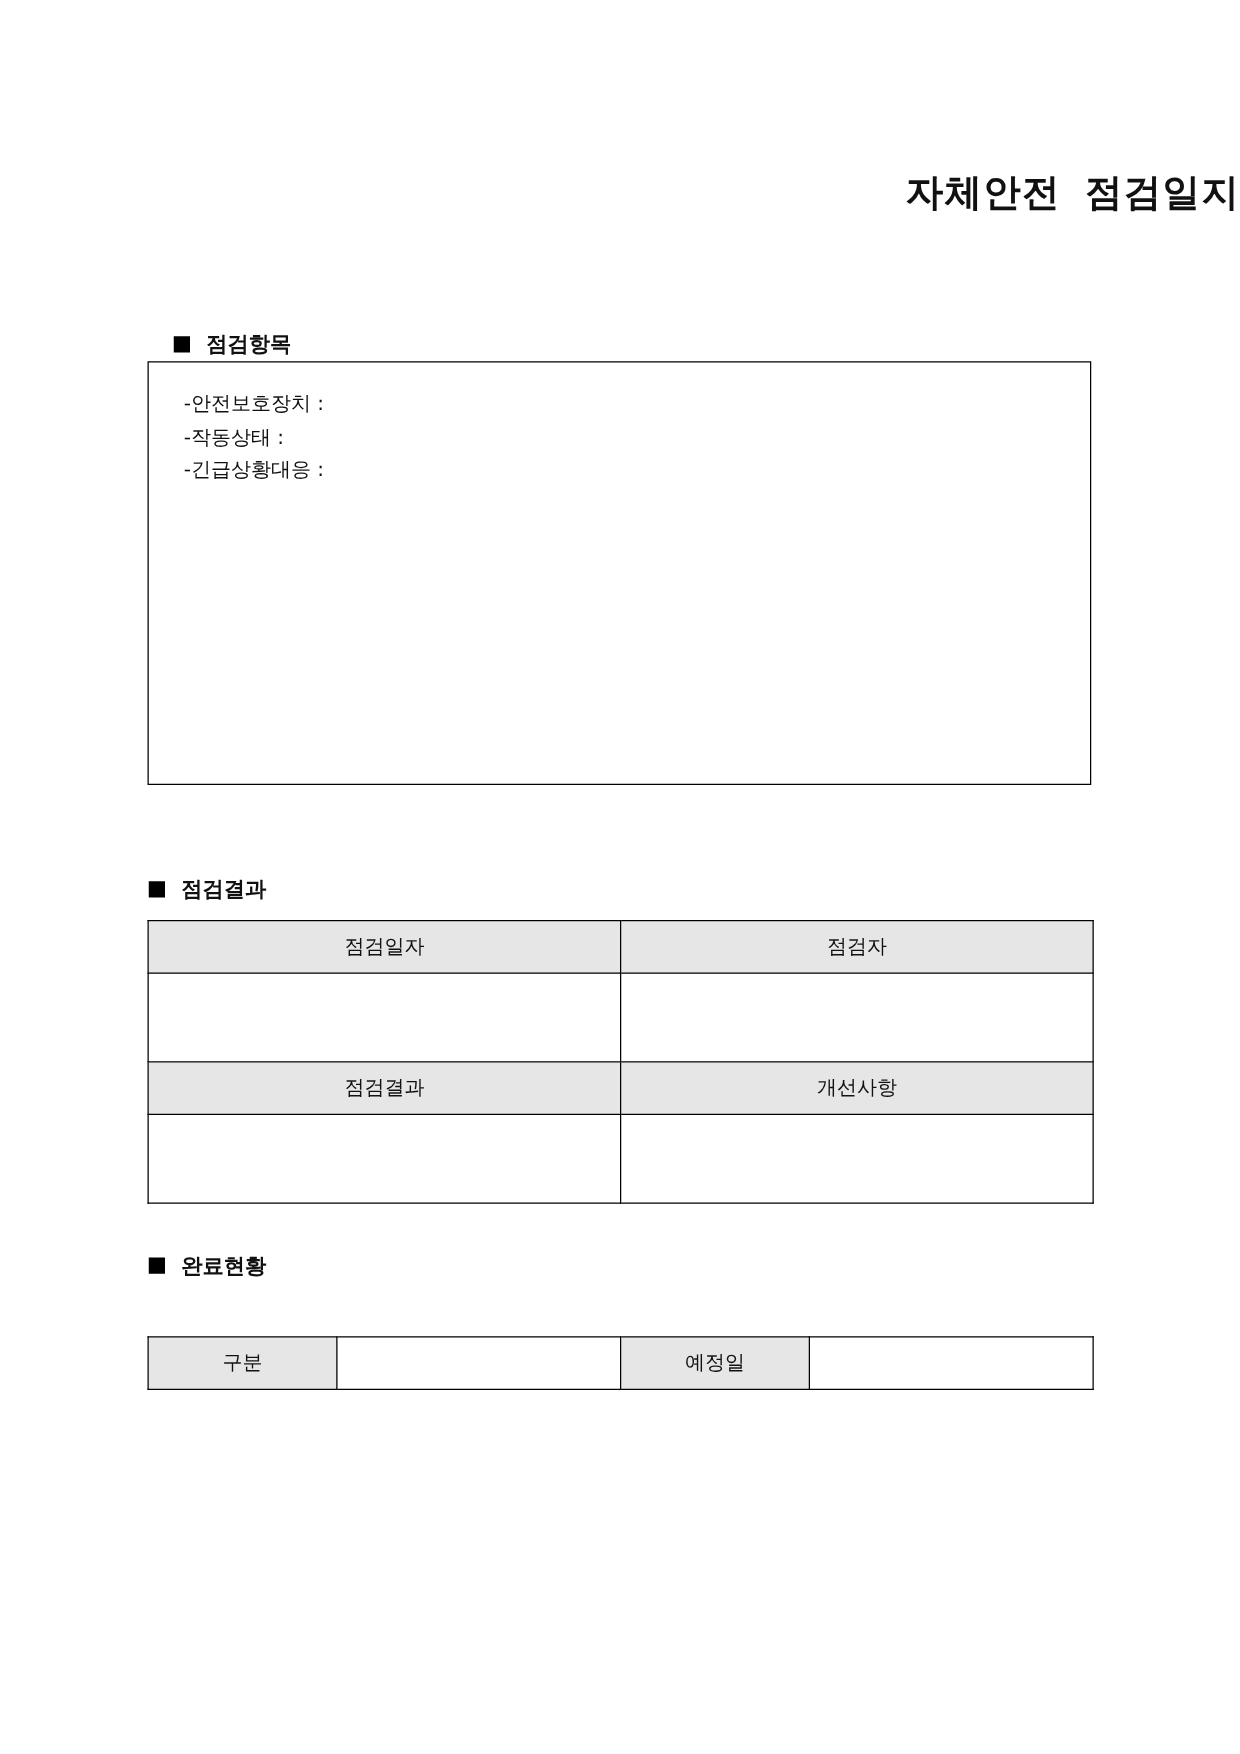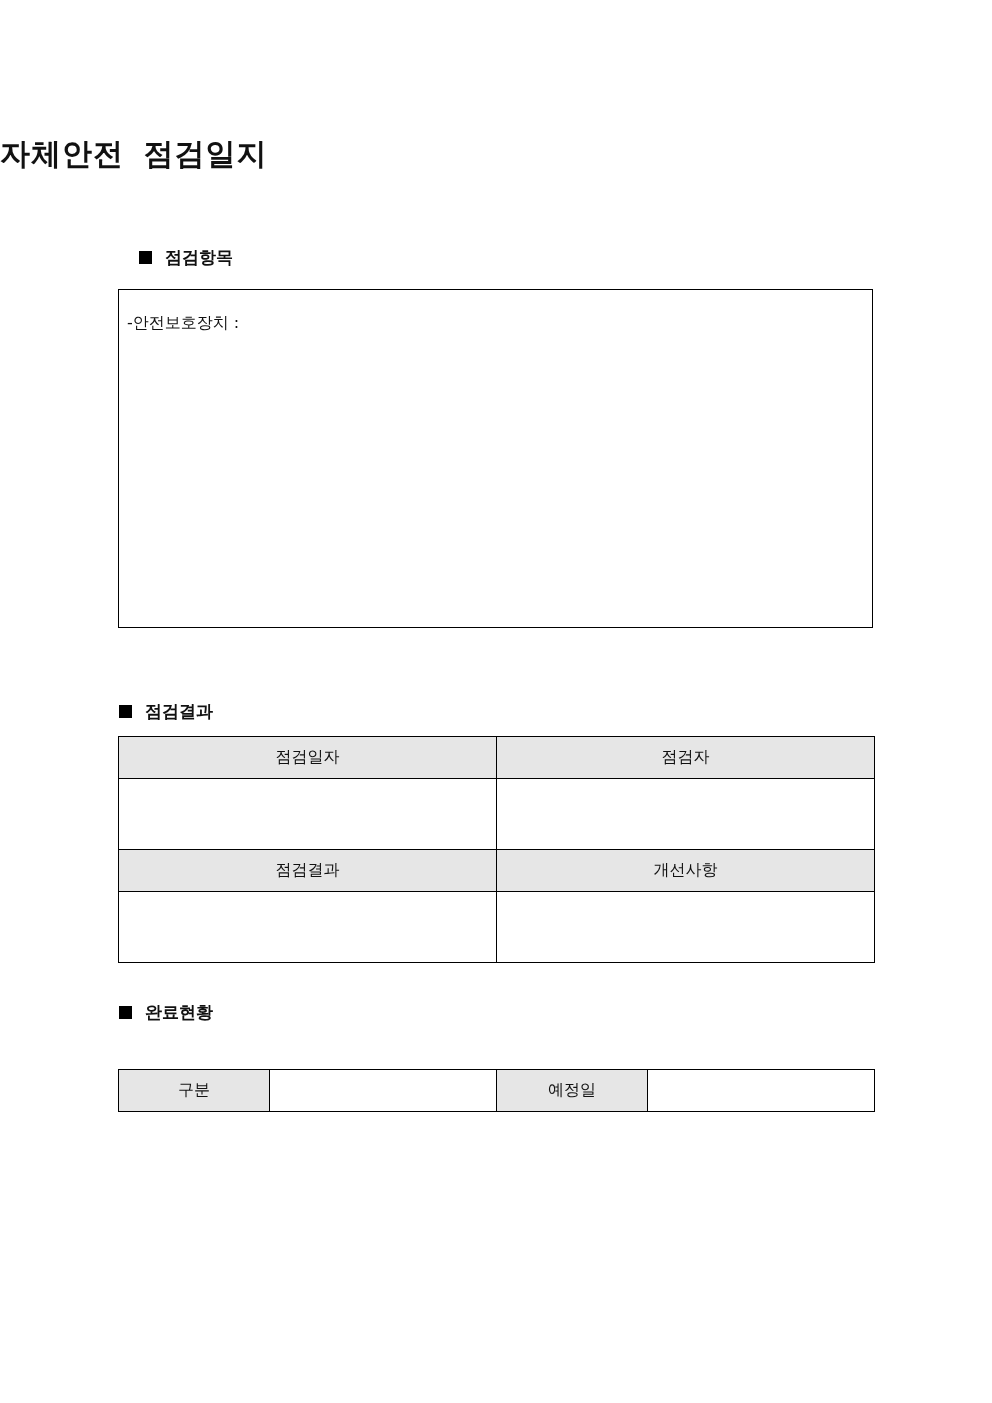--- a/index.html
+++ b/index.html
@@ -1,35 +1,37 @@
 <!DOCTYPE html>
 <html><head>
 <meta charset="utf-8">
 <style>
   html, body { margin:0; padding:0; background:#ffffff; }
   body { width:992px; height:1403px; position:relative; font-family:"DejaVu Sans", "Liberation Sans", sans-serif; color:#111; }
-  .title { position:absolute; left:0; width:992px; top:134px; text-align:left; font-size:30px; font-weight:bold; letter-spacing:1px; word-spacing:8px; }
+  .title { position:absolute; left:0; width:992px; top:134px; text-align:right; font-size:30px; font-weight:bold; letter-spacing:1px; word-spacing:8px; }
   .section-heading { position:absolute; left:119px; font-size:17px; font-weight:bold; display:flex; align-items:center; }
   .section-heading .sq { display:inline-block; width:13px; height:13px; background:#000; margin-right:13px; }
-  .items-box { position:absolute; left:118px; top:289px; width:755px; height:339px; border:1px solid #000; box-sizing:border-box; padding:20px 8px; font-size:16px; line-height:26.5px; }
+  .items-box { position:absolute; left:118px; top:289px; width:755px; height:339px; border:1px solid #000; box-sizing:border-box; padding:20px 28px; font-size:16px; line-height:26.5px; }
   table { position:absolute; left:118px; border-collapse:collapse; table-layout:fixed; }
   td { border:1px solid #000; font-size:16px; text-align:center; vertical-align:middle; padding:0; }
   td.hdr { background:#e6e6e6; }
 </style>
 </head>
 <body>
 
 <div class="title">자체안전 점검일지</div>
 
-<div class="section-heading" style="top:246px;padding-left:20px;">
+<div class="section-heading" style="top:264px;padding-left:20px;">
   <span class="sq"></span>
   <span>점검항목</span>
 </div>
 <div class="items-box">
   <div>-안전보호장치 :</div>
+  <div>-작동상태 :</div>
+  <div>-긴급상황대응 :</div>
 </div>
 
 <div class="section-heading" style="top:700px;">
   <span class="sq"></span>
   <span>점검결과</span>
 </div>
 <table style="top:736px; width:756px;">
   <colgroup>
       <col style="width:378px">
       <col style="width:378px">

